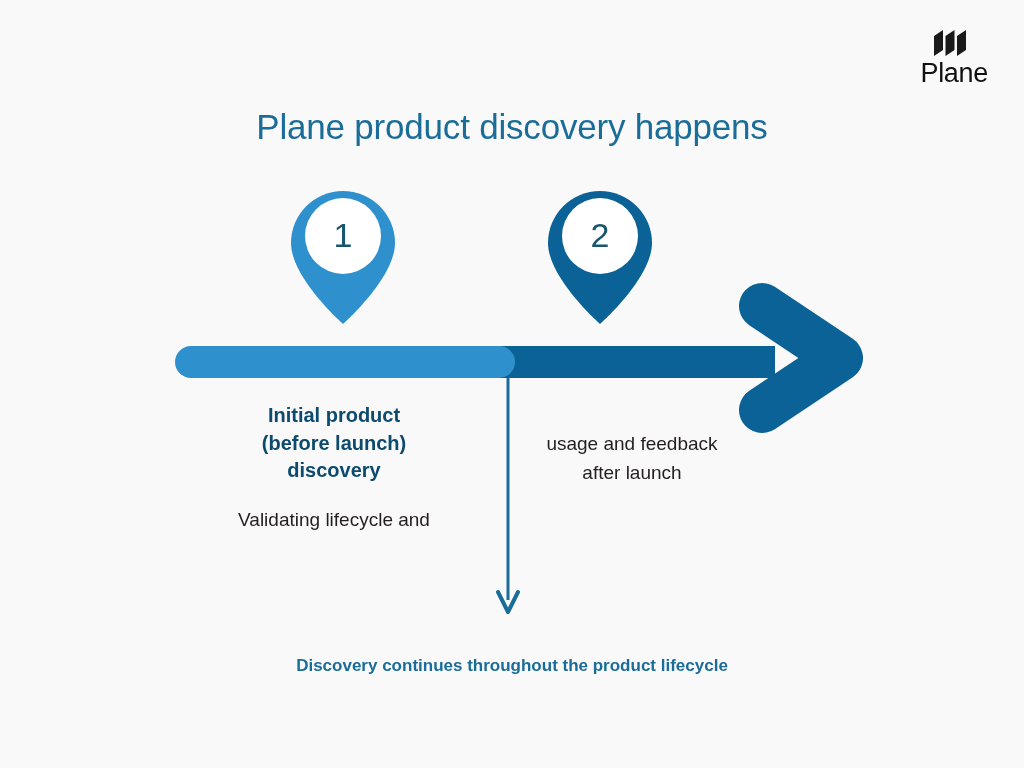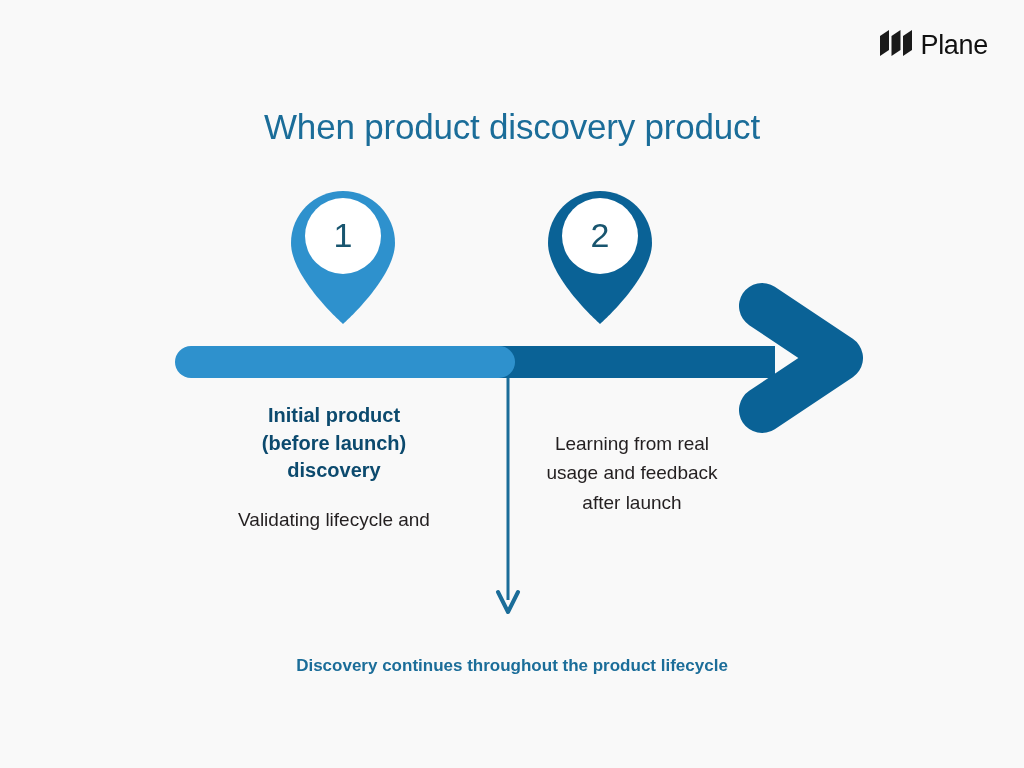--- a/index.html
+++ b/index.html
@@ -21,20 +21,21 @@
   }
 
   
   .brand {
     position: absolute;
     top: 30px;
     right: 36px;
     display: flex;
     align-items: center;
     gap: 0;
+    flex-direction: column;
   }
   .brand-mark { display: block; }
   .brand-name {
     font-size: 27px;
     color: #111111;
     letter-spacing: -0.3px;
     line-height: 1;
   }
 
   
@@ -110,21 +111,21 @@
     <span class="brand-mark">
       <svg width="40" height="26" viewBox="0 0 40 26">
         <polygon points="0,6 9,0 9,20 0,26" fill="#1a1a1a"></polygon>
         <polygon points="11.5,6 20.5,0 20.5,20 11.5,26" fill="#1a1a1a"></polygon>
         <polygon points="23,6 32,0 32,20 23,26" fill="#1a1a1a"></polygon>
       </svg>
     </span>
     <span class="brand-name">Plane</span>
   </div>
 
-  <div class="title">When product discovery product</div>
+  <div class="title">Plane product discovery happens</div>
 
   <svg class="diagram" width="1024" height="768">
 
     <g>
       <rect x="400" y="346" width="375" height="32" fill="#0a6296"></rect>
       <path d="M 762 306 L 840 358 L 762 410" fill="none" stroke="#0a6296" stroke-width="46" stroke-linecap="round" stroke-linejoin="round"></path>
     </g>
 
     <g>
       <rect x="175" y="346" width="340" height="32" rx="16" ry="16" fill="#2e91cd"></rect>
@@ -161,21 +162,20 @@
       <div>(before launch)</div>
       <div>discovery</div>
     </div>
     <div class="col-body">
       <div>Validating lifecycle and</div>
     </div>
   </div>
 
   <div class="col" id="col-right">
     <div class="col-body">
-      <div>Learning from real</div>
       <div>usage and feedback</div>
       <div>after launch</div>
     </div>
   </div>
 
   <div class="caption">Discovery continues throughout the product lifecycle</div>
 
 </div>
 
 </body></html>

